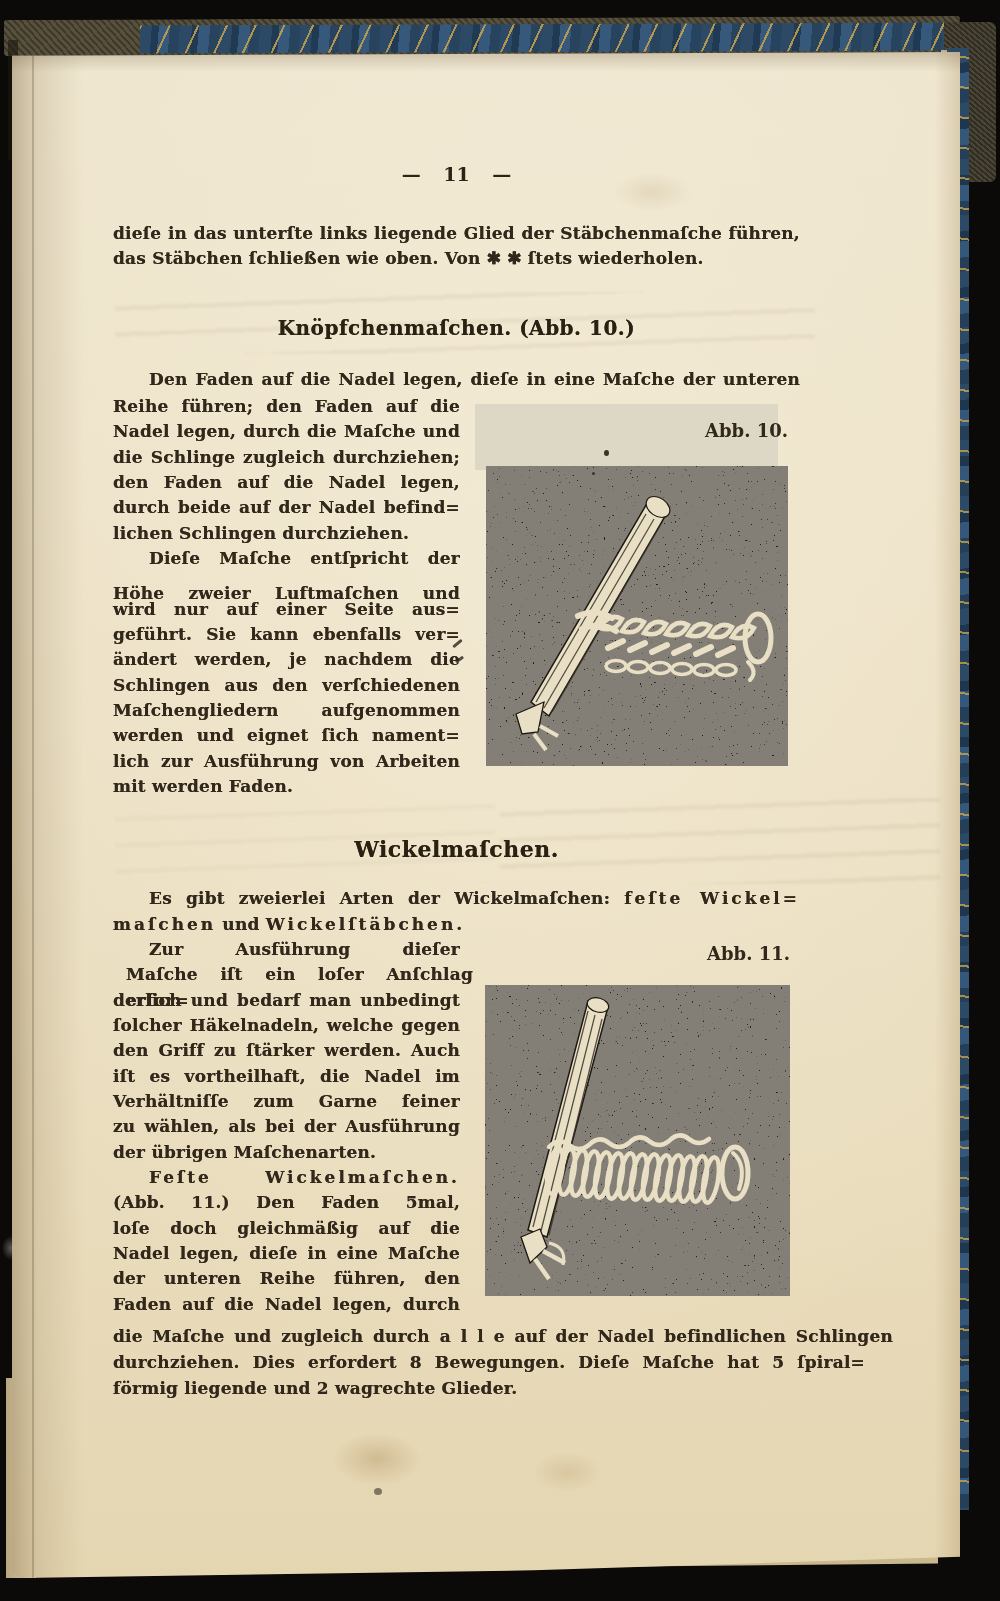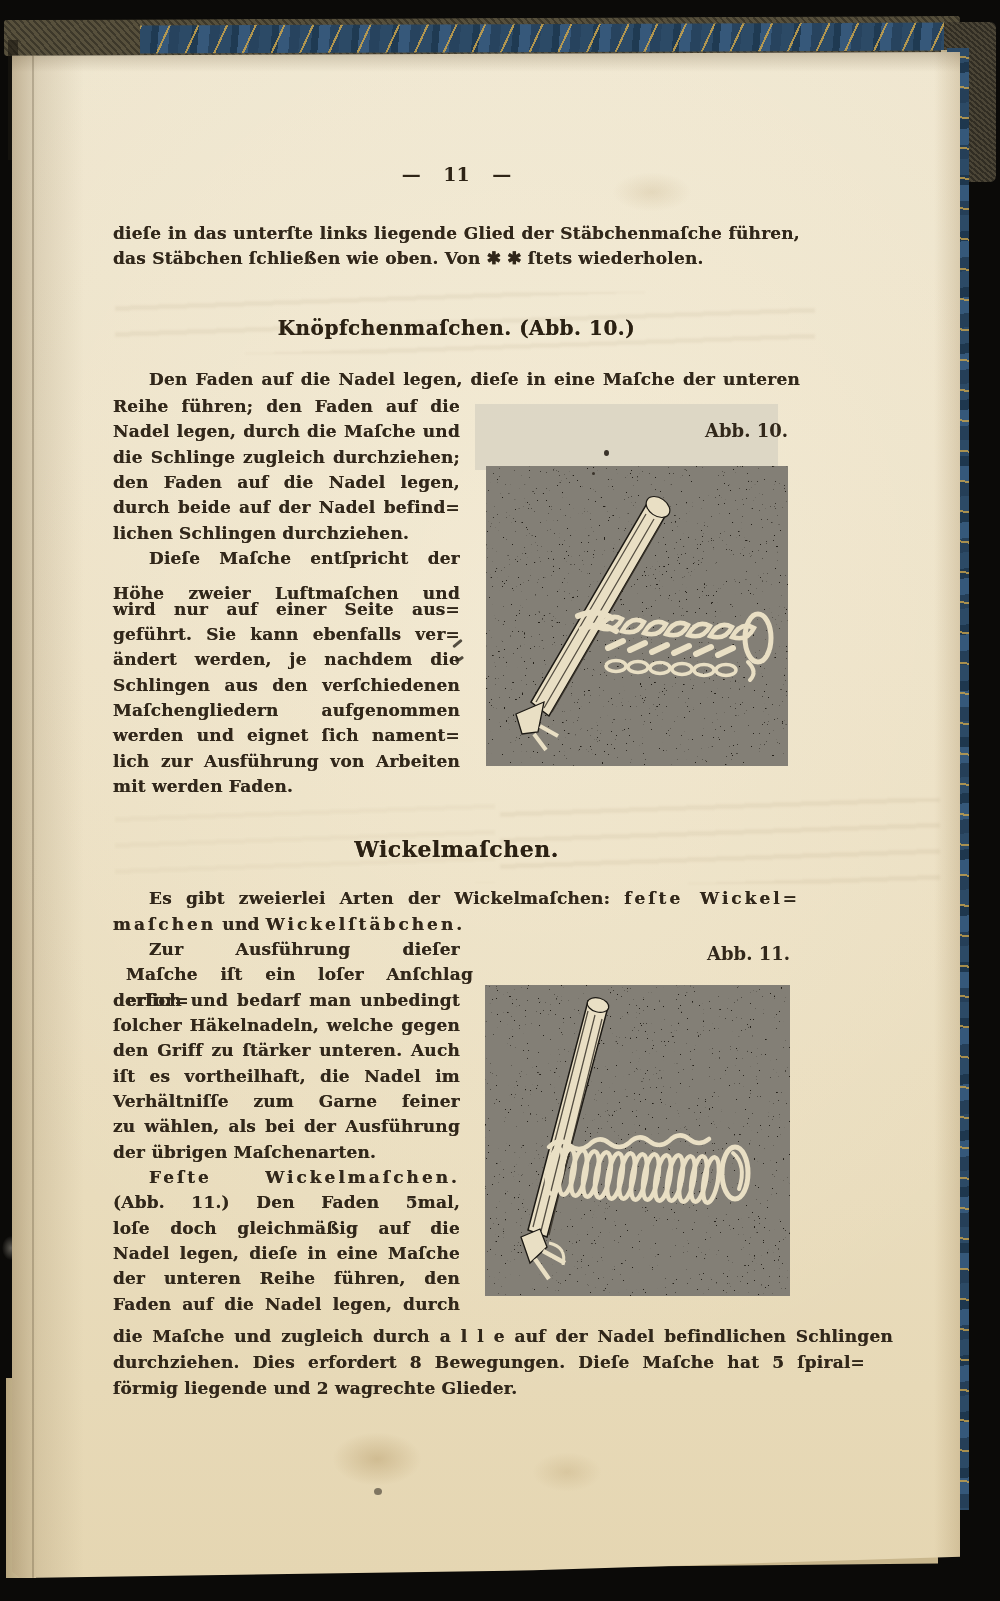--- a/index.html
+++ b/index.html
@@ -175,21 +175,21 @@
       <span>Es gibt zweierlei Arten der Wickelmaſchen: </span><span class="sp">feſte Wickel=</span>
     </div>
     <div class="ln fullw" style="top:859px;">
       <span class="sp">maſchen</span><span> und </span><span class="sp">Wickelſtäbchen.</span>
     </div>
 
     <div class="ln colw j ind" style="top:884px;">Zur Ausführung dieſer</div>
     <div class="ln colw j" style="top:909px;margin-left:13px;">Maſche iſt ein loſer Anſchlag erfor=</div>
     <div class="ln colw j" style="top:935px;">derlich und bedarf man unbedingt</div>
     <div class="ln colw j" style="top:960px;">ſolcher Häkelnadeln, welche gegen</div>
-    <div class="ln colw j" style="top:985px;">den Griff zu ſtärker unteren. Auch</div>
+    <div class="ln colw j" style="top:985px;">den Griff zu ſtärker werden. Auch</div>
     <div class="ln colw j" style="top:1011px;">iſt es vortheilhaft, die Nadel im</div>
     <div class="ln colw j" style="top:1036px;">Verhältniſſe zum Garne feiner</div>
     <div class="ln colw j" style="top:1061px;">zu wählen, als bei der Ausführung</div>
     <div class="ln colw" style="top:1087px;">der übrigen Maſchenarten.</div>
     <div class="ln colw j ind sp" style="top:1112px;">Feſte Wickelmaſchen.</div>
     <div class="ln colw j" style="top:1137px;">(Abb. 11.) Den Faden 5mal,</div>
     <div class="ln colw j" style="top:1163px;">loſe doch gleichmäßig auf die</div>
     <div class="ln colw j" style="top:1188px;">Nadel legen, dieſe in eine Maſche</div>
     <div class="ln colw j" style="top:1213px;">der unteren Reihe führen, den</div>
     <div class="ln colw j" style="top:1239px;">Faden auf die Nadel legen, durch</div>

